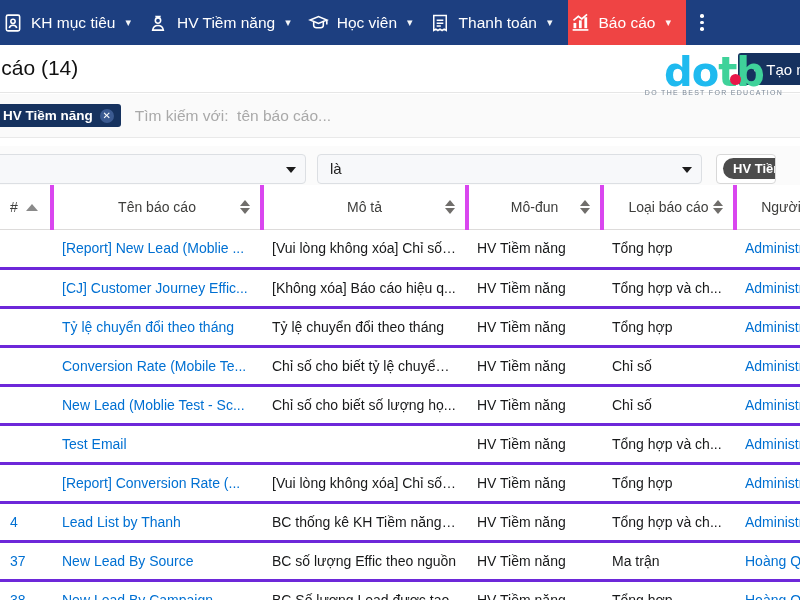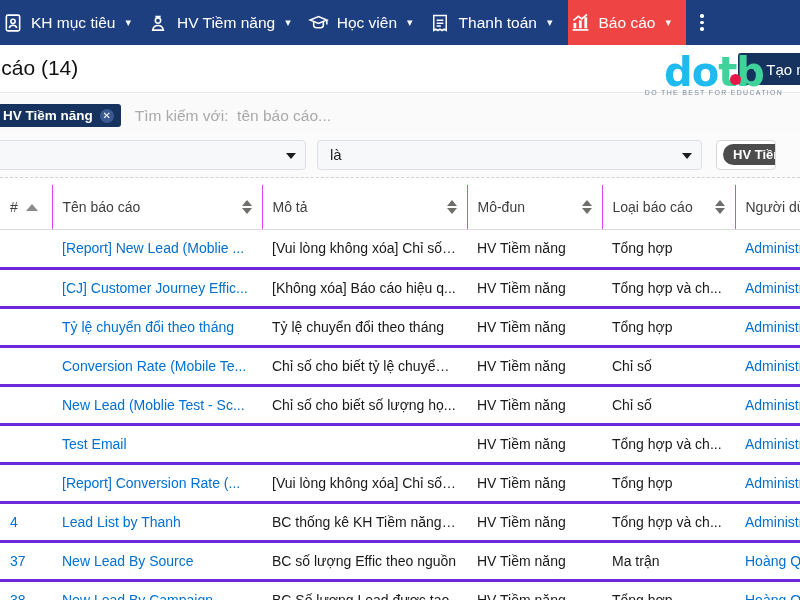--- a/index.html
+++ b/index.html
@@ -115,21 +115,21 @@
   .search-input {
     flex: 1; border: none; outline: none; background: transparent;
     margin-left: 14px; font-size: 15.5px;
     font-family: inherit; color: #000000;
     height: 30px;
   }
   .search-input::placeholder { color: #a9a9a9; }
 
   
   .filter-row {
-    position: absolute; top: 132px; left: 0;
+    position: absolute; top: 146px; left: 0;
     width: 800px; height: 46px;
     background: #fbfbfb;
     border-bottom: 1px dashed #d4d4d4;
     display: flex; align-items: center;
   }
   .select-box {
     position: relative;
     height: 30px;
     background: #f7f8fa;
     border: 1px solid #dcdfe3;
@@ -172,21 +172,21 @@
     height: 44px;
     background: #ffffff;
     border-bottom: 1px solid #dddbda;
     font-size: 14px; font-weight: normal; color: #3e3e3c;
     text-align: left;
     padding: 0 10px;
     position: relative;
     white-space: nowrap;
     cursor: pointer;
   }
-  thead th + th { border-left: 1px solid #d946ef; }
+  thead th + th { border-left: 4px solid #d946ef; text-align: center; }
   .sort-dbl {
     position: absolute; right: 10px; top: 50%;
     transform: translateY(-50%);
     display: flex; flex-direction: column; gap: 2px;
   }
   .sort-dbl i {
     width: 0; height: 0;
     border-left: 5px solid transparent;
     border-right: 5px solid transparent;
   }

